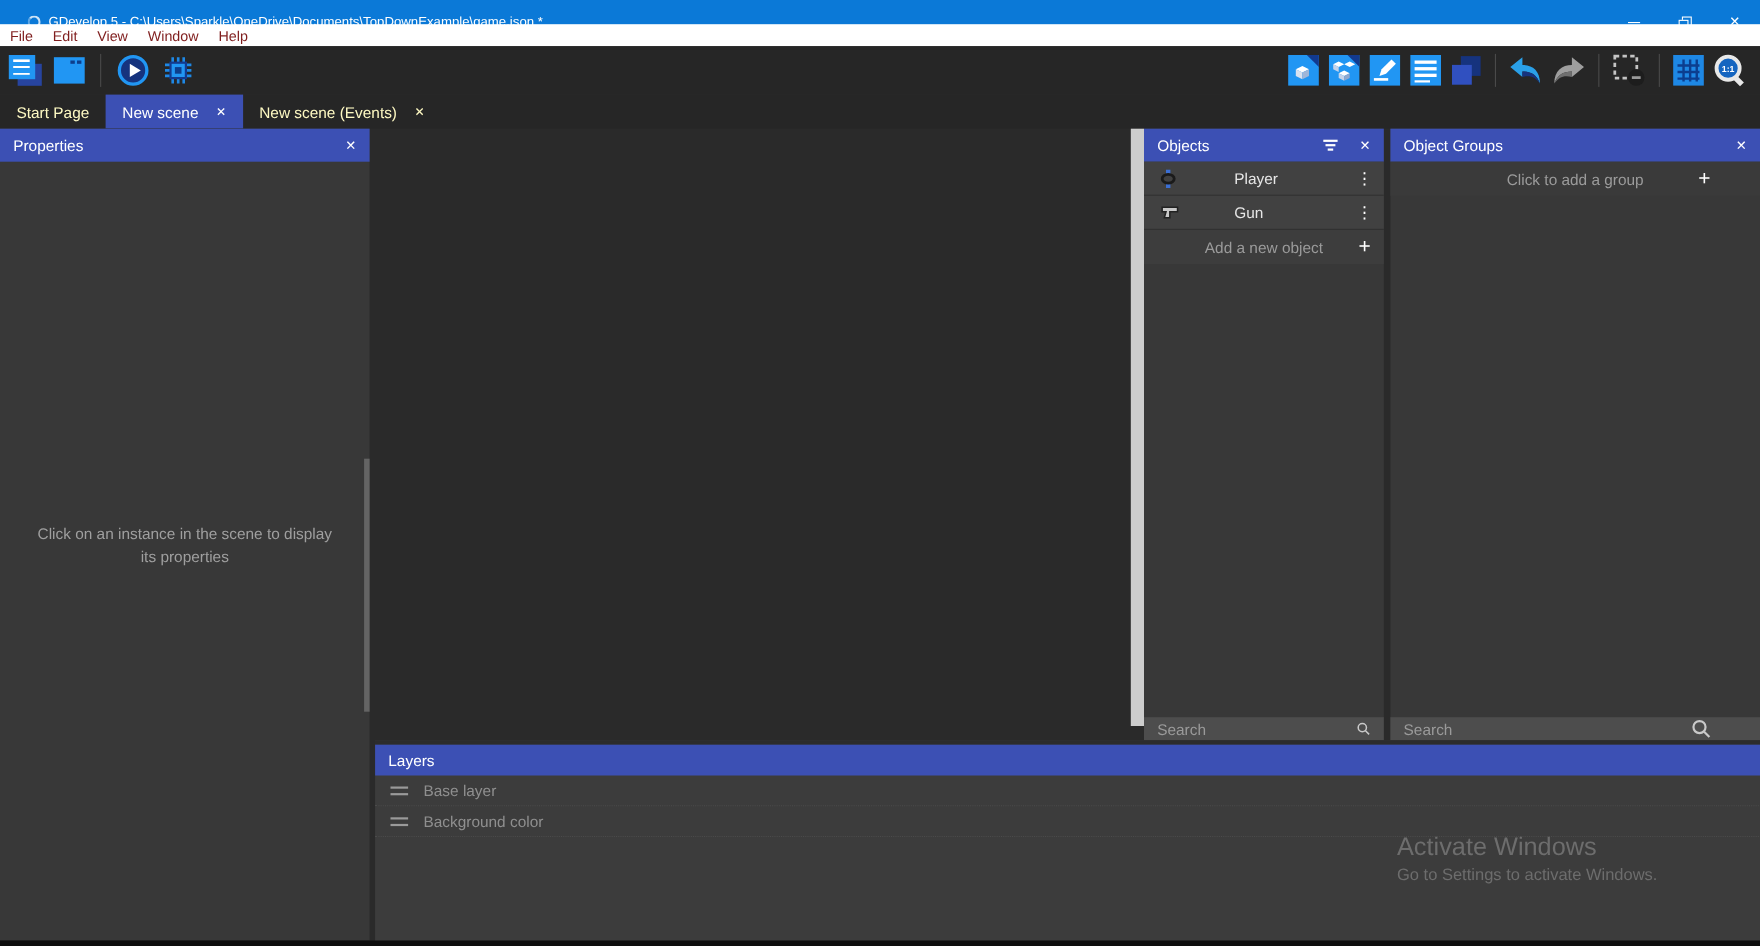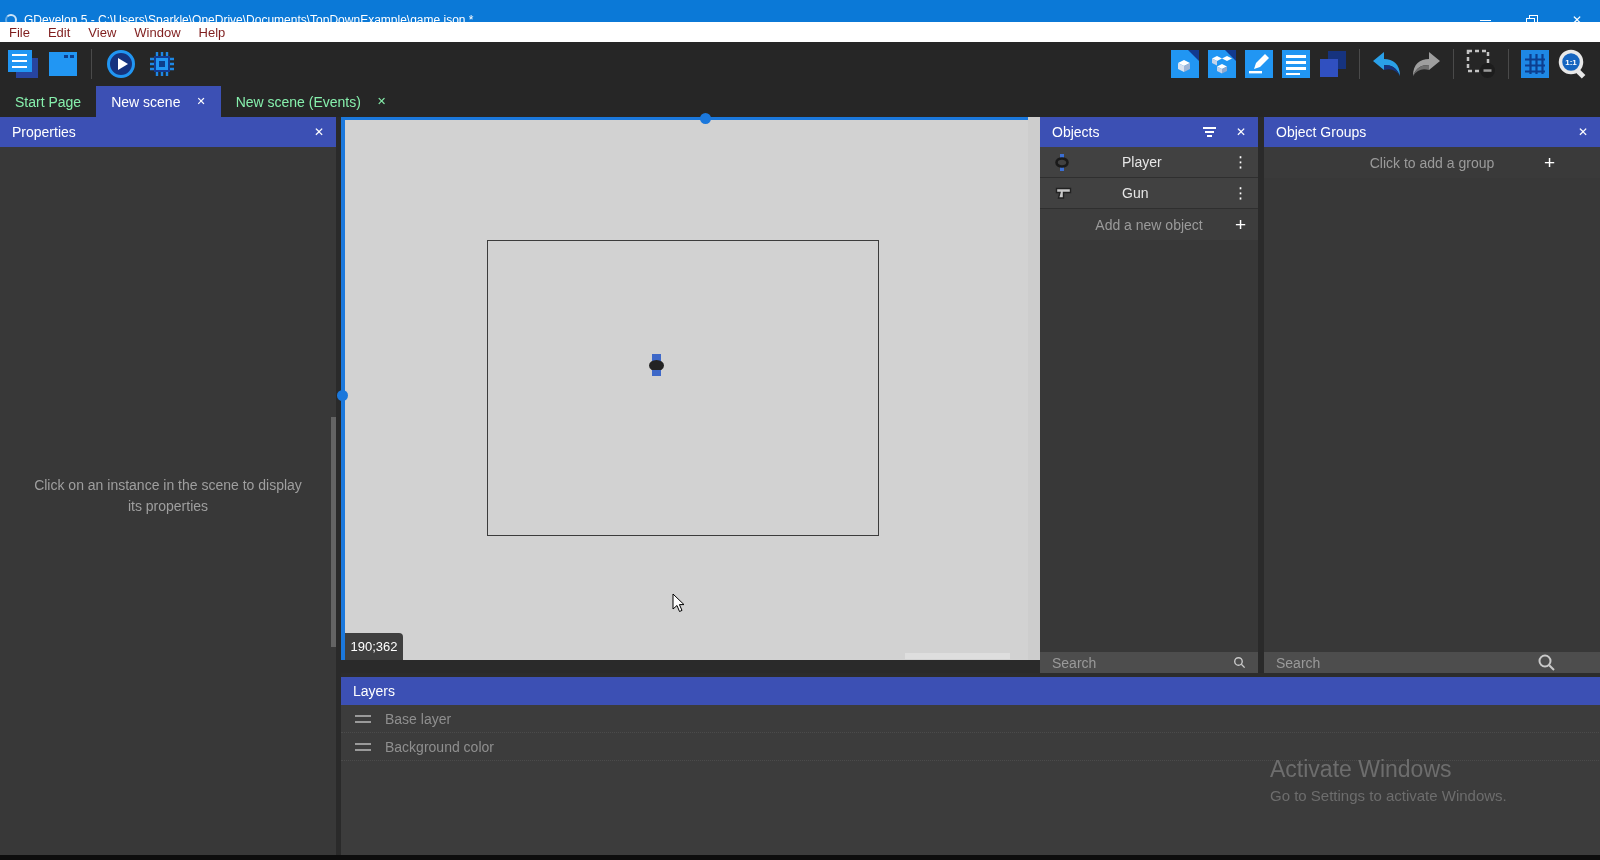--- a/index.html
+++ b/index.html
@@ -1,21 +1,21 @@
 <!DOCTYPE html>
 <html style="--titlebar: #0b79d7; --panel_header: #3c50b4; --accent: #1b78dc; --add_layer_button: #0b7cd9; --canvas_bg: #d2d2d2;"><head>
 <meta charset="utf-8">
 <style>
   * { box-sizing: border-box; margin: 0; padding: 0; }
   body { background:#101010; font-family:"Liberation Sans",sans-serif; }
   .app { position:relative; width:1600px; height:860px; overflow:hidden; background:#2e2e2e; }
 
   
   .titlebar { position:absolute; top:0; left:0; right:0; height:40px; background:var(--titlebar,#0b79d7);
-    display:flex; align-items:center; color:#fff; font-size:12px; }
+    display:flex; align-items:center; color:#fff; font-size:12px;padding-left:20px; }
   .tb-logo { width:12px; height:12px; border:2px solid rgba(255,255,255,.8); border-radius:50%;
     margin-left:5px; border-left-color:rgba(255,255,255,.35); }
   .tb-title { margin-left:7px; white-space:nowrap; }
   .win-controls { margin-left:auto; display:flex; height:100%; }
   .win-btn { width:46px; height:100%; display:flex; align-items:center; justify-content:center; color:#fff; }
   .glyph-min { width:11px; height:1px; background:#fff; }
   .glyph-restore { position:relative; width:11px; height:11px; }
   .glyph-restore::before { content:""; position:absolute; left:3px; top:0; width:7px; height:7px; border:1px solid #fff; }
   .glyph-restore::after { content:""; position:absolute; left:0; top:3px; width:7px; height:7px; border:1px solid #fff; background:var(--titlebar,#0b79d7); }
   .glyph-close { font-size:12px; line-height:1; }
@@ -37,21 +37,21 @@
   .pages .ft { position:absolute; left:0; top:0; width:24px; height:22px; background:#2196f3; }
   .pages .ft::before { content:""; position:absolute; left:4px; right:5px; top:4px; height:14px;
     background:repeating-linear-gradient(#fff 0 2px, transparent 2px 6px); }
   .icwin { position:relative; width:28px; height:24px; background:#2196f3; }
   .icwin::before { content:""; position:absolute; top:3px; right:3px; width:4px; height:3px;
     background:#0d3e8c; box-shadow:-6px 0 0 #0d3e8c; }
 
   
   .tabbar { position:absolute; top:86px; left:0; right:0; height:31px; background:#262626;
     display:flex; align-items:stretch; font-size:14px; }
-  .tab { display:flex; align-items:center; padding:0 15px; color:#86efac; gap:16px; }
+  .tab { display:flex; align-items:center; padding:0 15px; color:#fef9c3; gap:16px; }
   .tab.active { background:var(--panel_header,#3c50b4); color:#fff; }
   .tab .x { font-size:11px; }
 
   
   .main { position:absolute; top:117px; left:0; width:1600px; height:743px; background:#2a2a2a; }
   .panel-header { height:30px; background:var(--panel_header,#3c50b4); color:#fff;
     display:flex; align-items:center; font-size:14px; padding:0 12px; }
   .xclose { margin-left:auto; font-size:12px; color:#fff; }
 
   .properties { position:absolute; left:0; top:0; width:336px; height:738px; background:#383838; }
@@ -272,35 +272,20 @@
 
     <div class="properties">
       <div class="panel-header">
         <span>Properties</span>
         <span class="xclose">✕</span>
       </div>
       <div class="prop-empty">Click on an instance in the scene to display its properties</div>
       <div class="prop-scroll"></div>
     </div>
 
-    <div class="canvas">
-      <span class="dot" style="left:355px; top:-7px;"></span>
-      <span class="dot" style="left:-8px; top:270px;"></span>
-      <div class="game-rect"></div>
-      <div class="player">
-        <div class="a1"></div>
-        <div class="bd"></div>
-        <div class="a2"></div>
-      </div>
-      <svg style="position:absolute; left:327px; top:473px;" width="14" height="20" viewBox="0 0 14 20">
-        <path d="M1 1 L1 16 L5 12.5 L7.5 18.5 L10 17.4 L7.4 11.6 L12 11.6 Z" fill="#fff" stroke="#000" stroke-width="1"></path>
-      </svg>
-      <div class="coord-badge">190;362</div>
-      <div class="hscroll"></div>
-    </div>
     <div class="vscroll"></div>
 
     <div class="objects">
       <div class="panel-header">
         <span>Objects</span>
         <span class="filter-ic">
             <i></i>
             <i></i>
             <i></i>
           </span>

